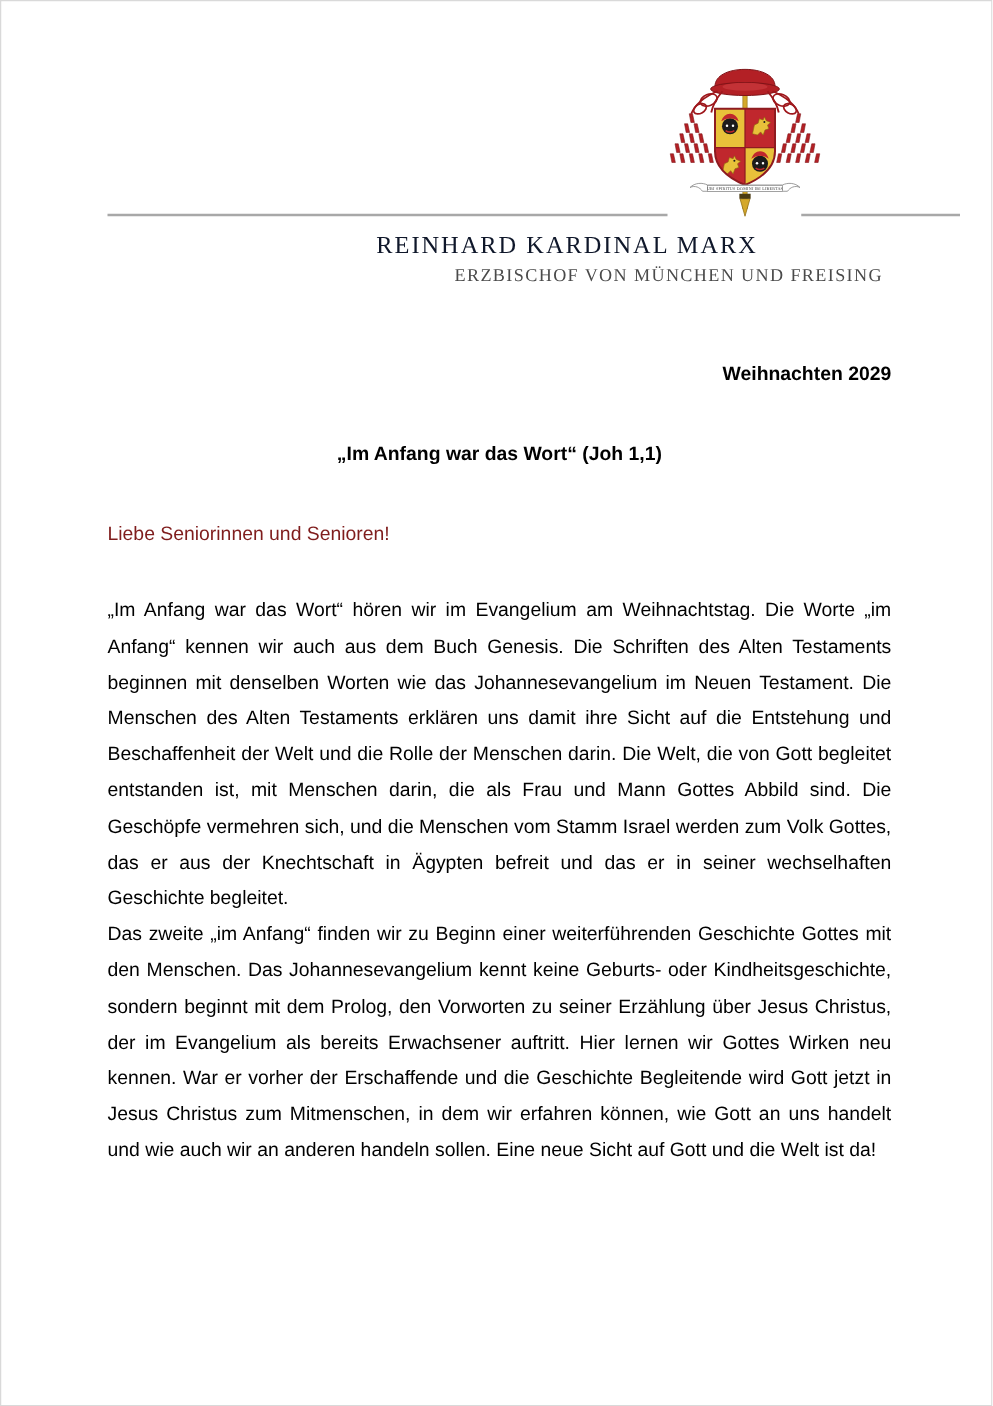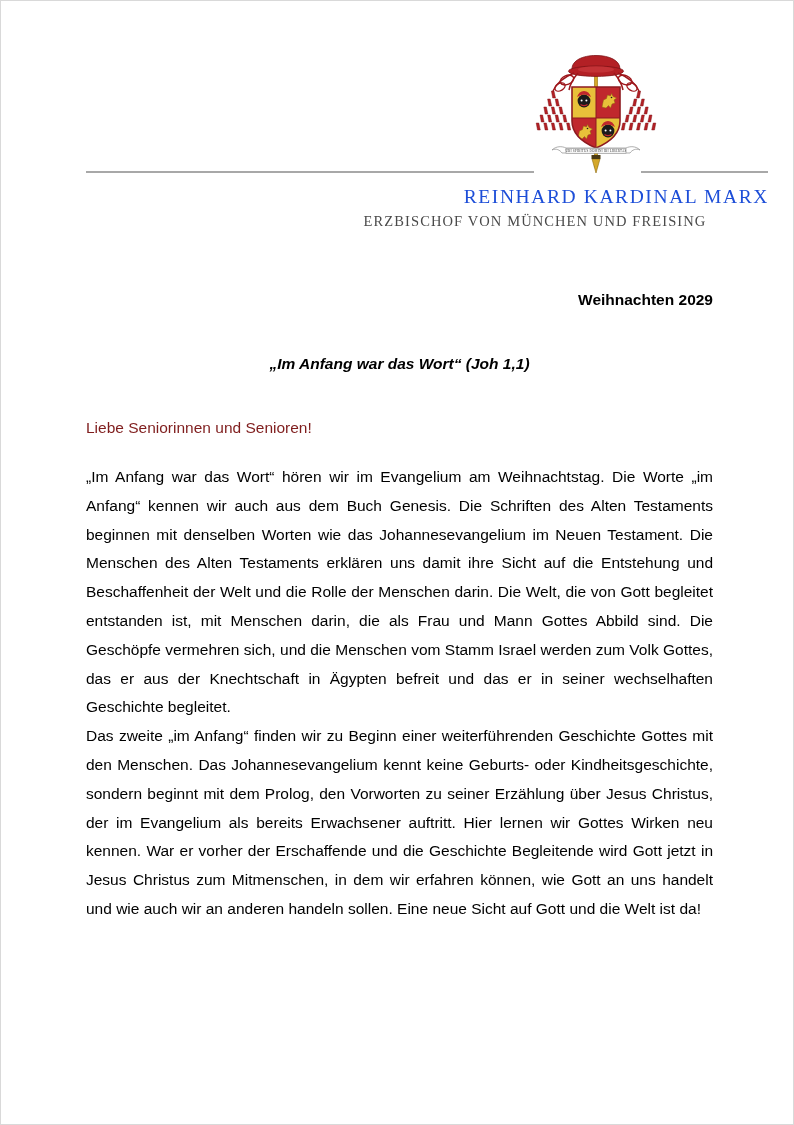--- a/index.html
+++ b/index.html
@@ -59,25 +59,25 @@
     width: 127px;
     height: 2px;
     background: #a8a8a8;
   }
 
   .name-line {
     position: absolute;
     left: 300px;
     top: 185px;
     width: 468px;
-    text-align: right;
+    text-align: left;
     font-family: "Liberation Serif", serif;
     font-size: 19.5px;
     letter-spacing: 1.6px;
-    color: #1d4ed8;
+    color: #0f172a;
     white-space: nowrap;
   }
   .role-line {
     position: absolute;
     left: 300px;
     top: 212px;
     width: 468px;
     text-align: center;
     font-family: Liberation Serif, serif;
     font-size: 14.5px;
@@ -100,34 +100,33 @@
     font-weight: bold;
     color: #000;
     line-height: 22px;
   }
 
   .doc-title {
     margin-top: 42px;
     text-align: center;
     font-size: 15.5px;
     font-weight: bold;
-    font-style: italic;
     color: #000;
     line-height: 22px;
   }
 
   .salutation {
     margin-top: 42px;
     font-size: 15.5px;
     color: #7f1d1d;
     line-height: 22px;
   }
 
   .body-block {
-    margin-top: 24px;
+    margin-top: 36px;
   }
   .para {
     text-align: justify;
     font-size: 15.5px;
     color: #000;
     line-height: 28.8px;
     margin: 0;
     hyphens: none;
   }
   .para + .para {

